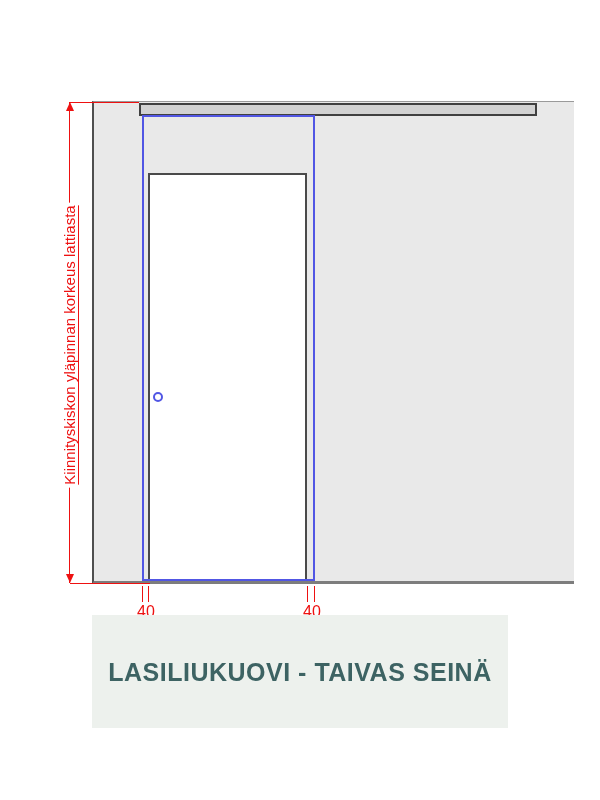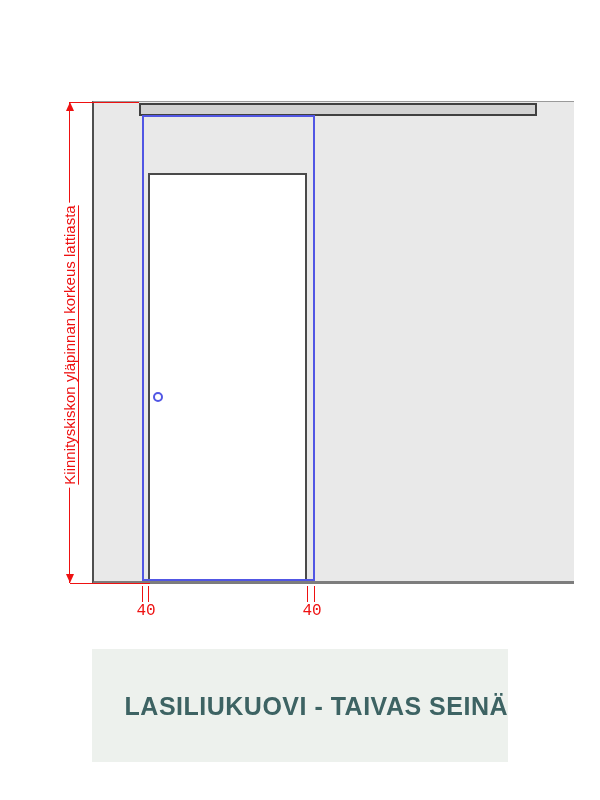--- a/index.html
+++ b/index.html
@@ -51,28 +51,28 @@
 
   .dim-label-rotated{position:absolute;left:70px;top:345px;
     transform:translate(-50%,-50%) rotate(-90deg);
     white-space:nowrap;color:var(--dimension-red);
     font-size:15px;line-height:18px;background:#ffffff;padding:0 3px;
     text-decoration:underline;text-underline-offset:3px;text-decoration-thickness:1px;
     font-family:"Liberation Sans",sans-serif;}
 
   .dim-40{position:absolute;top:602px;transform:translateX(-50%);
     color:var(--dimension-red);font-size:16px;line-height:19px;
-    font-family:Liberation Mono, monospace;}
+    font-family:Liberation Sans, sans-serif;}
   .dim-40-left{left:146px;}
   .dim-40-right{left:312px;}
 
   
-  .title-block{position:absolute;left:92px;top:649px;width:416px;height:113px;
-    background:var(--title-bg);display:flex;flex-direction:row;
-    align-items:center;justify-content:flex-end;gap:2px;}
+  .title-block{position:absolute;left:92px;top:615px;width:416px;height:113px;
+    background:var(--title-bg);display:flex;flex-direction:column;
+    align-items:center;justify-content:center;gap:2px;}
   .title-line{color:var(--title-text);font-weight:bold;font-size:25px;
     letter-spacing:0.5px;line-height:34px;text-align:center;
     font-family:"Liberation Sans",sans-serif;}
 </style>
 </head>
 <body>
 
 <div class="canvas">
 
   <div class="wall"></div>

